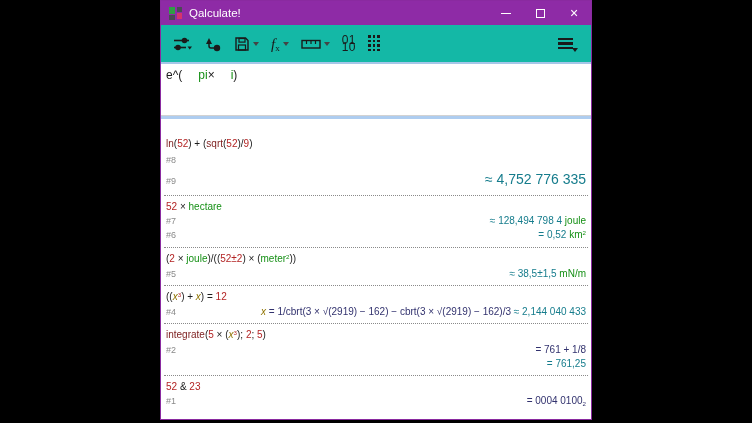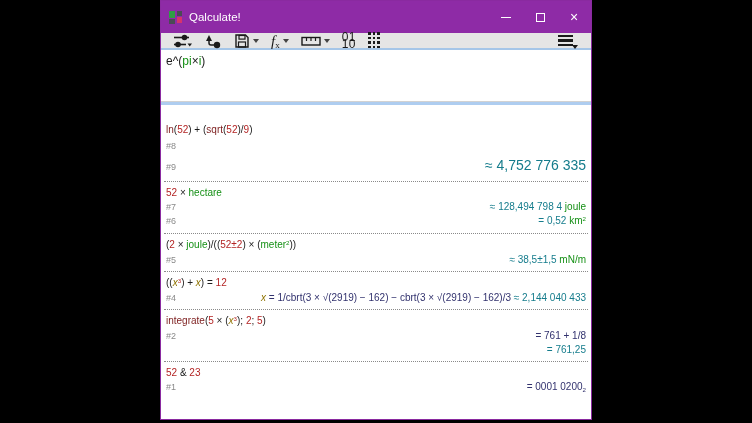--- a/index.html
+++ b/index.html
@@ -3,30 +3,30 @@
 <meta charset="utf-8">
 <style>
   html,body{margin:0;padding:0;background:#000;}
   *{box-sizing:border-box;}
   body{font-family:"Liberation Sans","DejaVu Sans",sans-serif;}
   #stage{position:relative;width:752px;height:423px;background:#000;overflow:hidden;}
   #appwin{position:absolute;left:160px;top:0;width:432px;height:420px;
     background:#fff;border:1px solid #8a2aa0;display:flex;flex-direction:column;}
 
   
-  .titlebar{height:32px;background:#8e2ba6;display:flex;align-items:center;flex:0 0 auto;}
+  .titlebar{height:24px;background:#8e2ba6;display:flex;align-items:center;flex:0 0 auto;}
   .titlebar .appicon{width:15px;height:15px;margin:0 6px 0 7px;flex:0 0 auto;}
   .titlebar .title{color:#fff;font-size:11.5px;flex:1 1 auto;white-space:nowrap;}
   .winbtn{width:34px;height:24px;display:flex;align-items:center;justify-content:center;color:#fff;flex:0 0 auto;cursor:default;}
   .glyph-min{width:10px;height:1px;background:#fff;display:block;}
   .glyph-max{width:9px;height:9px;border:1px solid #fff;display:block;}
   .glyph-close{font-size:14px;line-height:14px;color:#fff;}
 
   
-  .toolbar{height:17px;background:#e5e5e5;border-bottom:2px solid #a5c6e8;display:flex;align-items:center;padding:0 8px;flex:0 0 auto;}
+  .toolbar{height:39px;background:#14b8a6;border-bottom:2px solid #a5c6e8;display:flex;align-items:center;padding:0 8px;flex:0 0 auto;}
   .tbtn{display:flex;align-items:center;justify-content:center;height:24px;padding:0 4px;margin-right:4px;cursor:default;}
   .tbtn svg{display:block;}
   .caret{width:0;height:0;border-left:3.5px solid transparent;border-right:3.5px solid transparent;border-top:4px solid #444;margin-left:3px;}
   .fxwrap{font-family:"Liberation Serif","DejaVu Serif",serif;color:#1a1a1a;}
   .fxwrap .f{font-style:italic;font-size:15px;}
   .fxwrap .x{font-size:9px;vertical-align:-2px;}
   .binicon{font-size:12px;line-height:7px;font-weight:normal;color:#1a1a1a;text-align:right;letter-spacing:0.5px;}
   .keypad{display:grid;grid-template-columns:repeat(3,3px);grid-template-rows:repeat(4,3px);gap:1.5px;}
   .keypad i{background:#1a1a1a;width:2.6px;height:2.6px;display:block;}
   .tb-spacer{flex:1 1 auto;}
@@ -46,21 +46,21 @@
   .hrow.lg{font-size:14px;line-height:19px;}
   .hrow .idx{font-size:9px;color:#8a8a8a;flex:0 0 auto;}
   .hrow .res{text-align:right;flex:1 1 auto;}
   .sep{border-bottom:1px dotted #8a8a8a;margin:3px 3px 0 3px;height:2px;}
 
   
   .c-op{color:#1c1c1c;}
   .c-fn{color:#7c1d1d;}
   .c-num{color:#b32424;}
   .c-unit{color:#169016;}
-  .c-const{color:#169016;}
+  .c-const{color:#169016;margin-left:16px;}
   .c-var{color:#8f7300;font-style:italic;}
   .c-exact{color:#32326e;}
   .c-approx{color:#157c8c;}
   .sup{font-size:0.62em;position:relative;top:-0.45em;}
   .sub{font-size:0.62em;position:relative;top:0.28em;}
 </style>
 </head>
 <body>
 
 <div id="stage">
@@ -198,18 +198,18 @@
           <span class="res"><span class="c-exact">= 761 + 1/8</span></span>
         </div>
         <div class="hrow">
           <span class="idx"></span>
           <span class="res"><span class="c-approx">= 761,25</span></span>
         </div>
         <div class="sep"></div>
         <div class="expr-line"><span class="c-num">52</span><span class="c-op"> &amp; </span><span class="c-num">23</span></div>
         <div class="hrow">
           <span class="idx">#1</span>
-          <span class="res"><span class="c-exact">= 0001 0200</span><span class="c-exact sub">2</span></span>
+          <span class="res"><span class="c-exact">= 0004 0100</span><span class="c-exact sub">2</span></span>
         </div>
       </div>
 
   </div>
 </div>
 
 </body></html>

